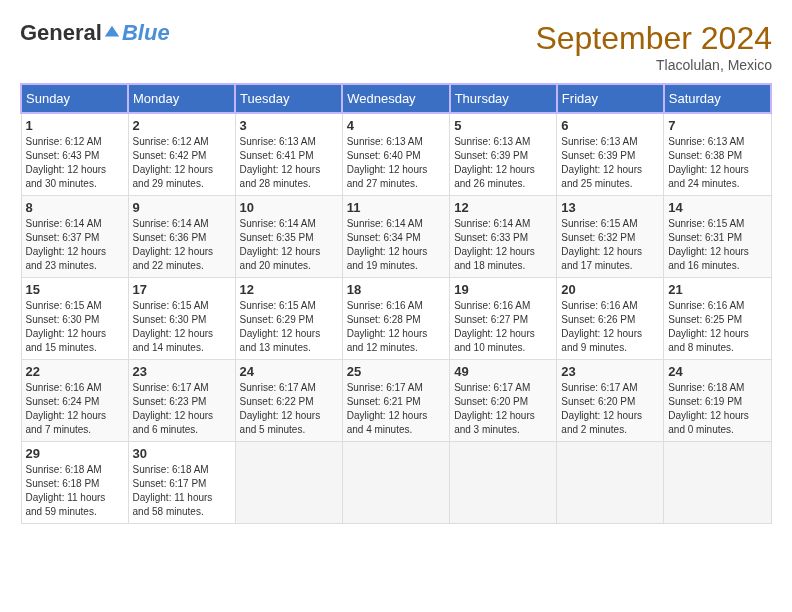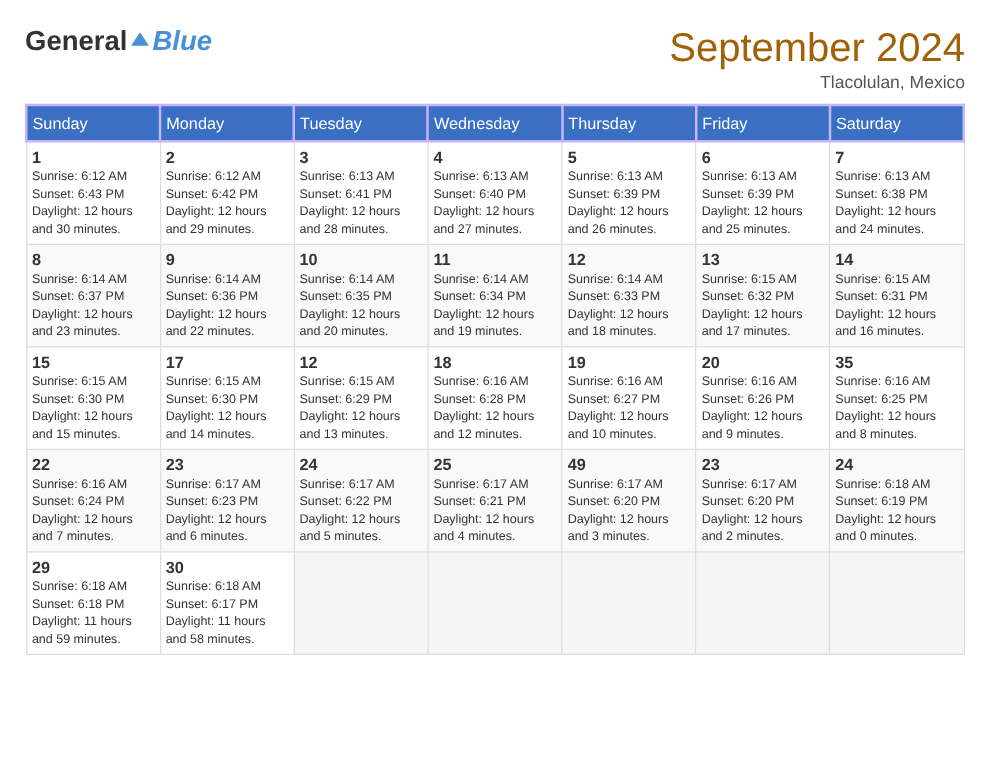--- a/index.html
+++ b/index.html
@@ -261,21 +261,21 @@
 and 10 minutes.</div>
         </td>
         <td>
           <span class="day-number">20</span>
           <div class="day-info" style="white-space: pre-line;">Sunrise: 6:16 AM
 Sunset: 6:26 PM
 Daylight: 12 hours
 and 9 minutes.</div>
         </td>
         <td>
-          <span class="day-number">35</span>
+          <span class="day-number">21</span>
           <div class="day-info" style="white-space: pre-line;">Sunrise: 6:16 AM
 Sunset: 6:25 PM
 Daylight: 12 hours
 and 8 minutes.</div>
         </td>
       </tr>
       <tr>
         <td>
           <span class="day-number">22</span>
           <div class="day-info" style="white-space: pre-line;">Sunrise: 6:16 AM

